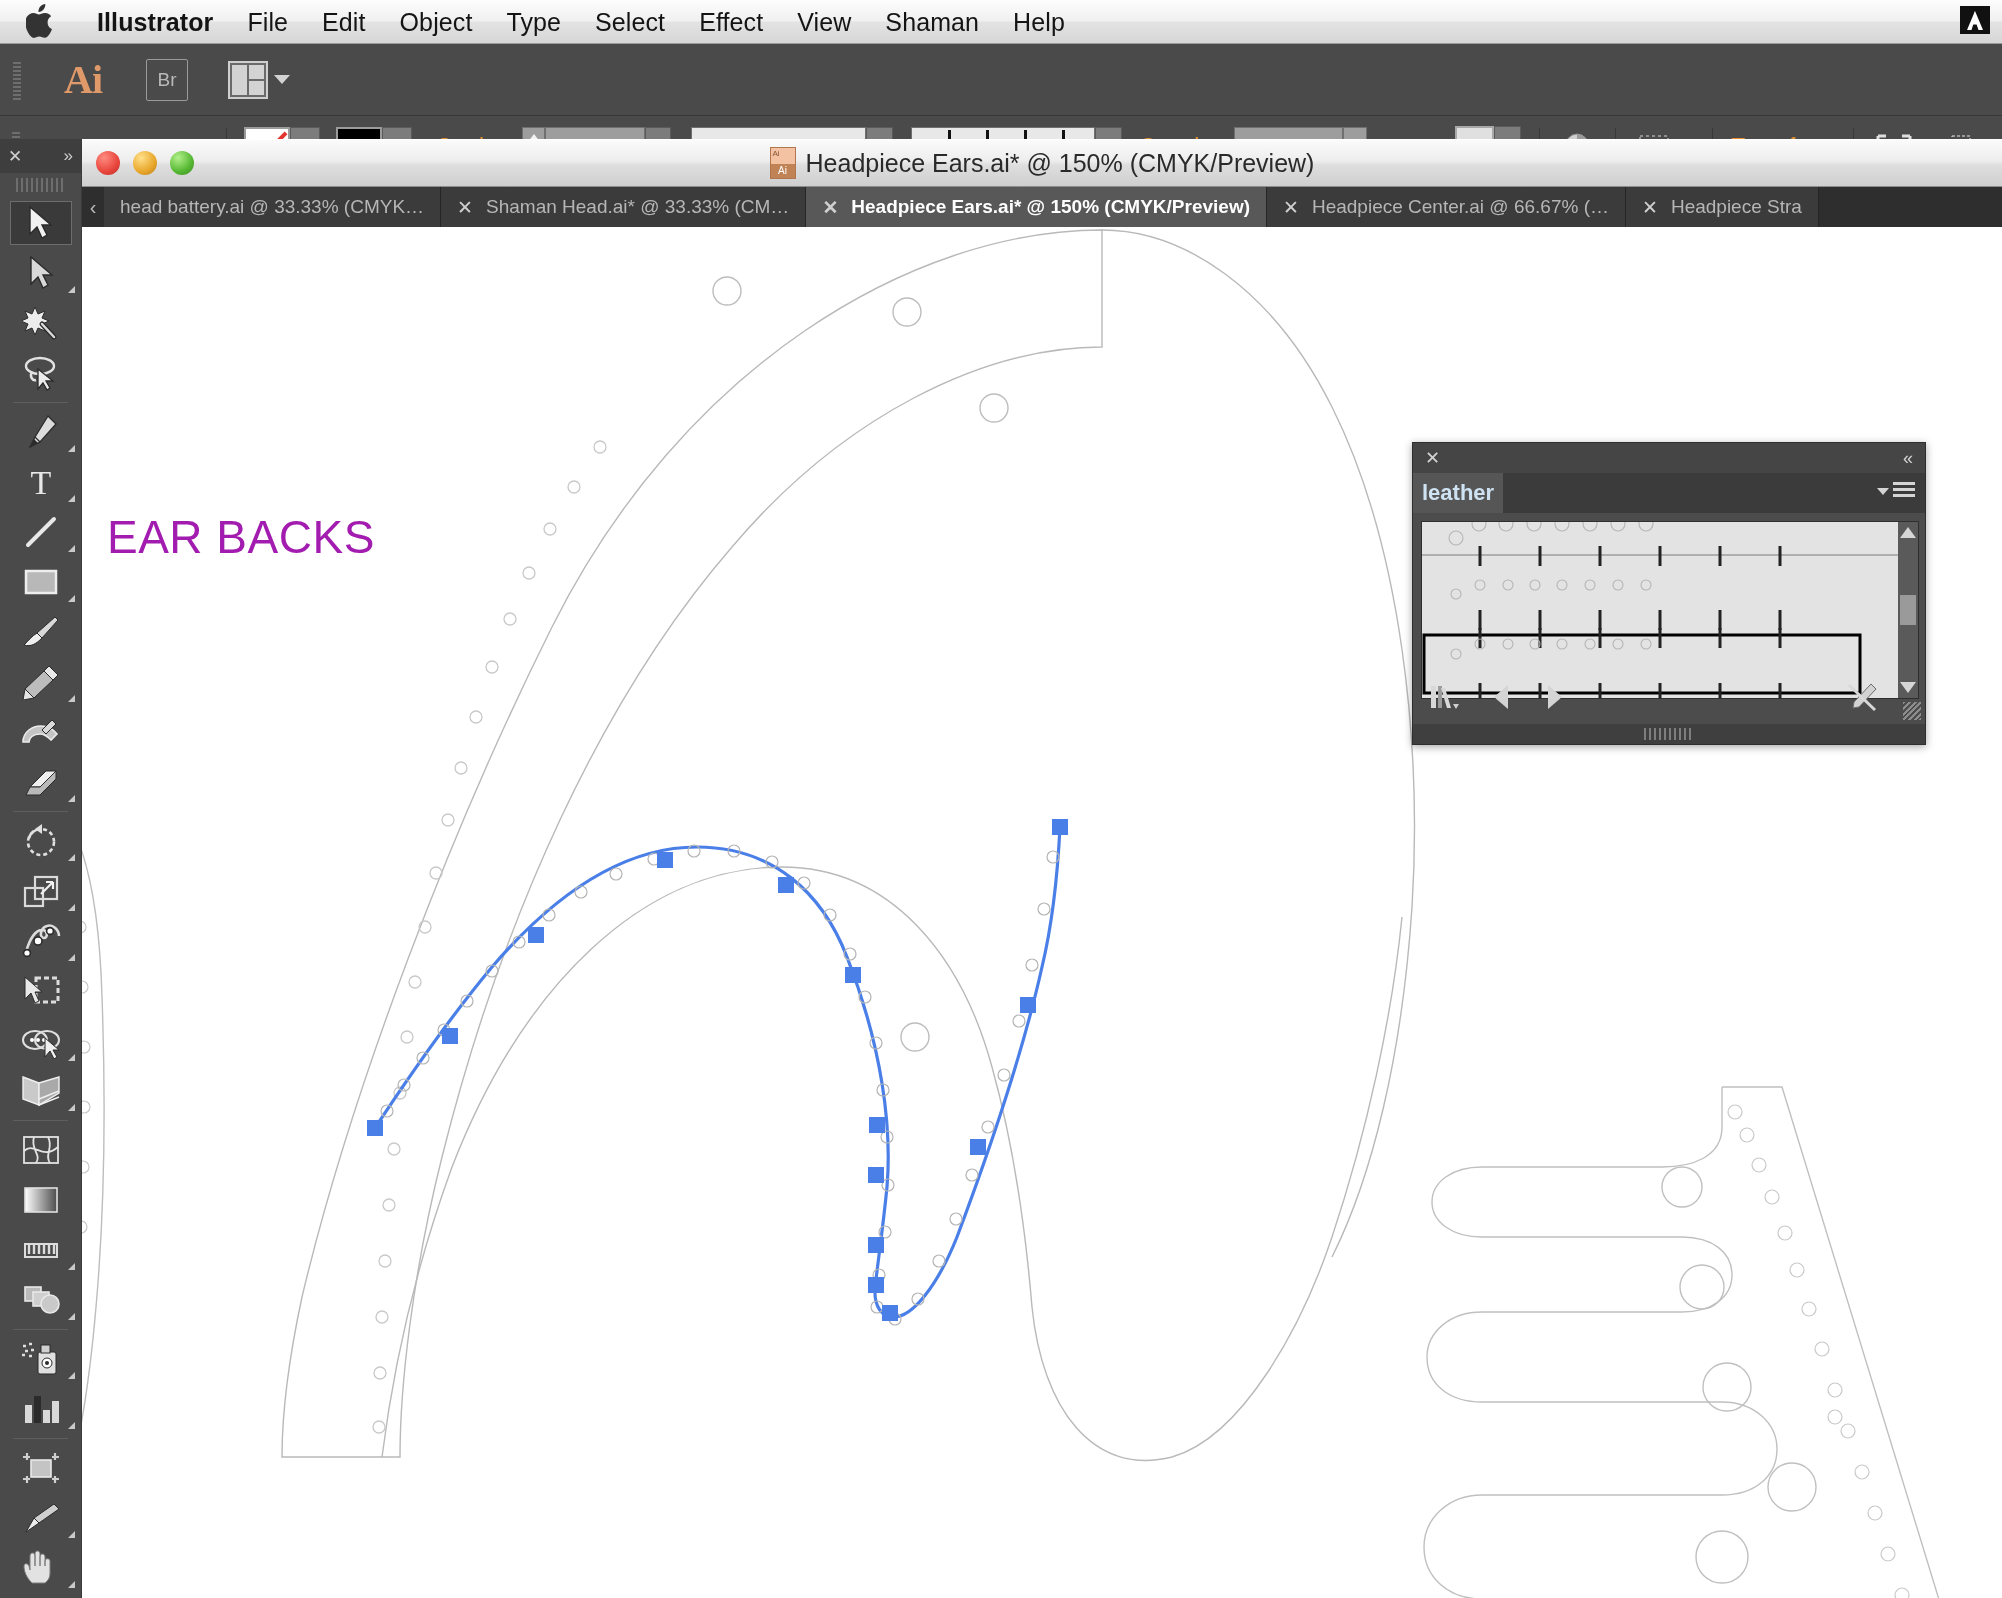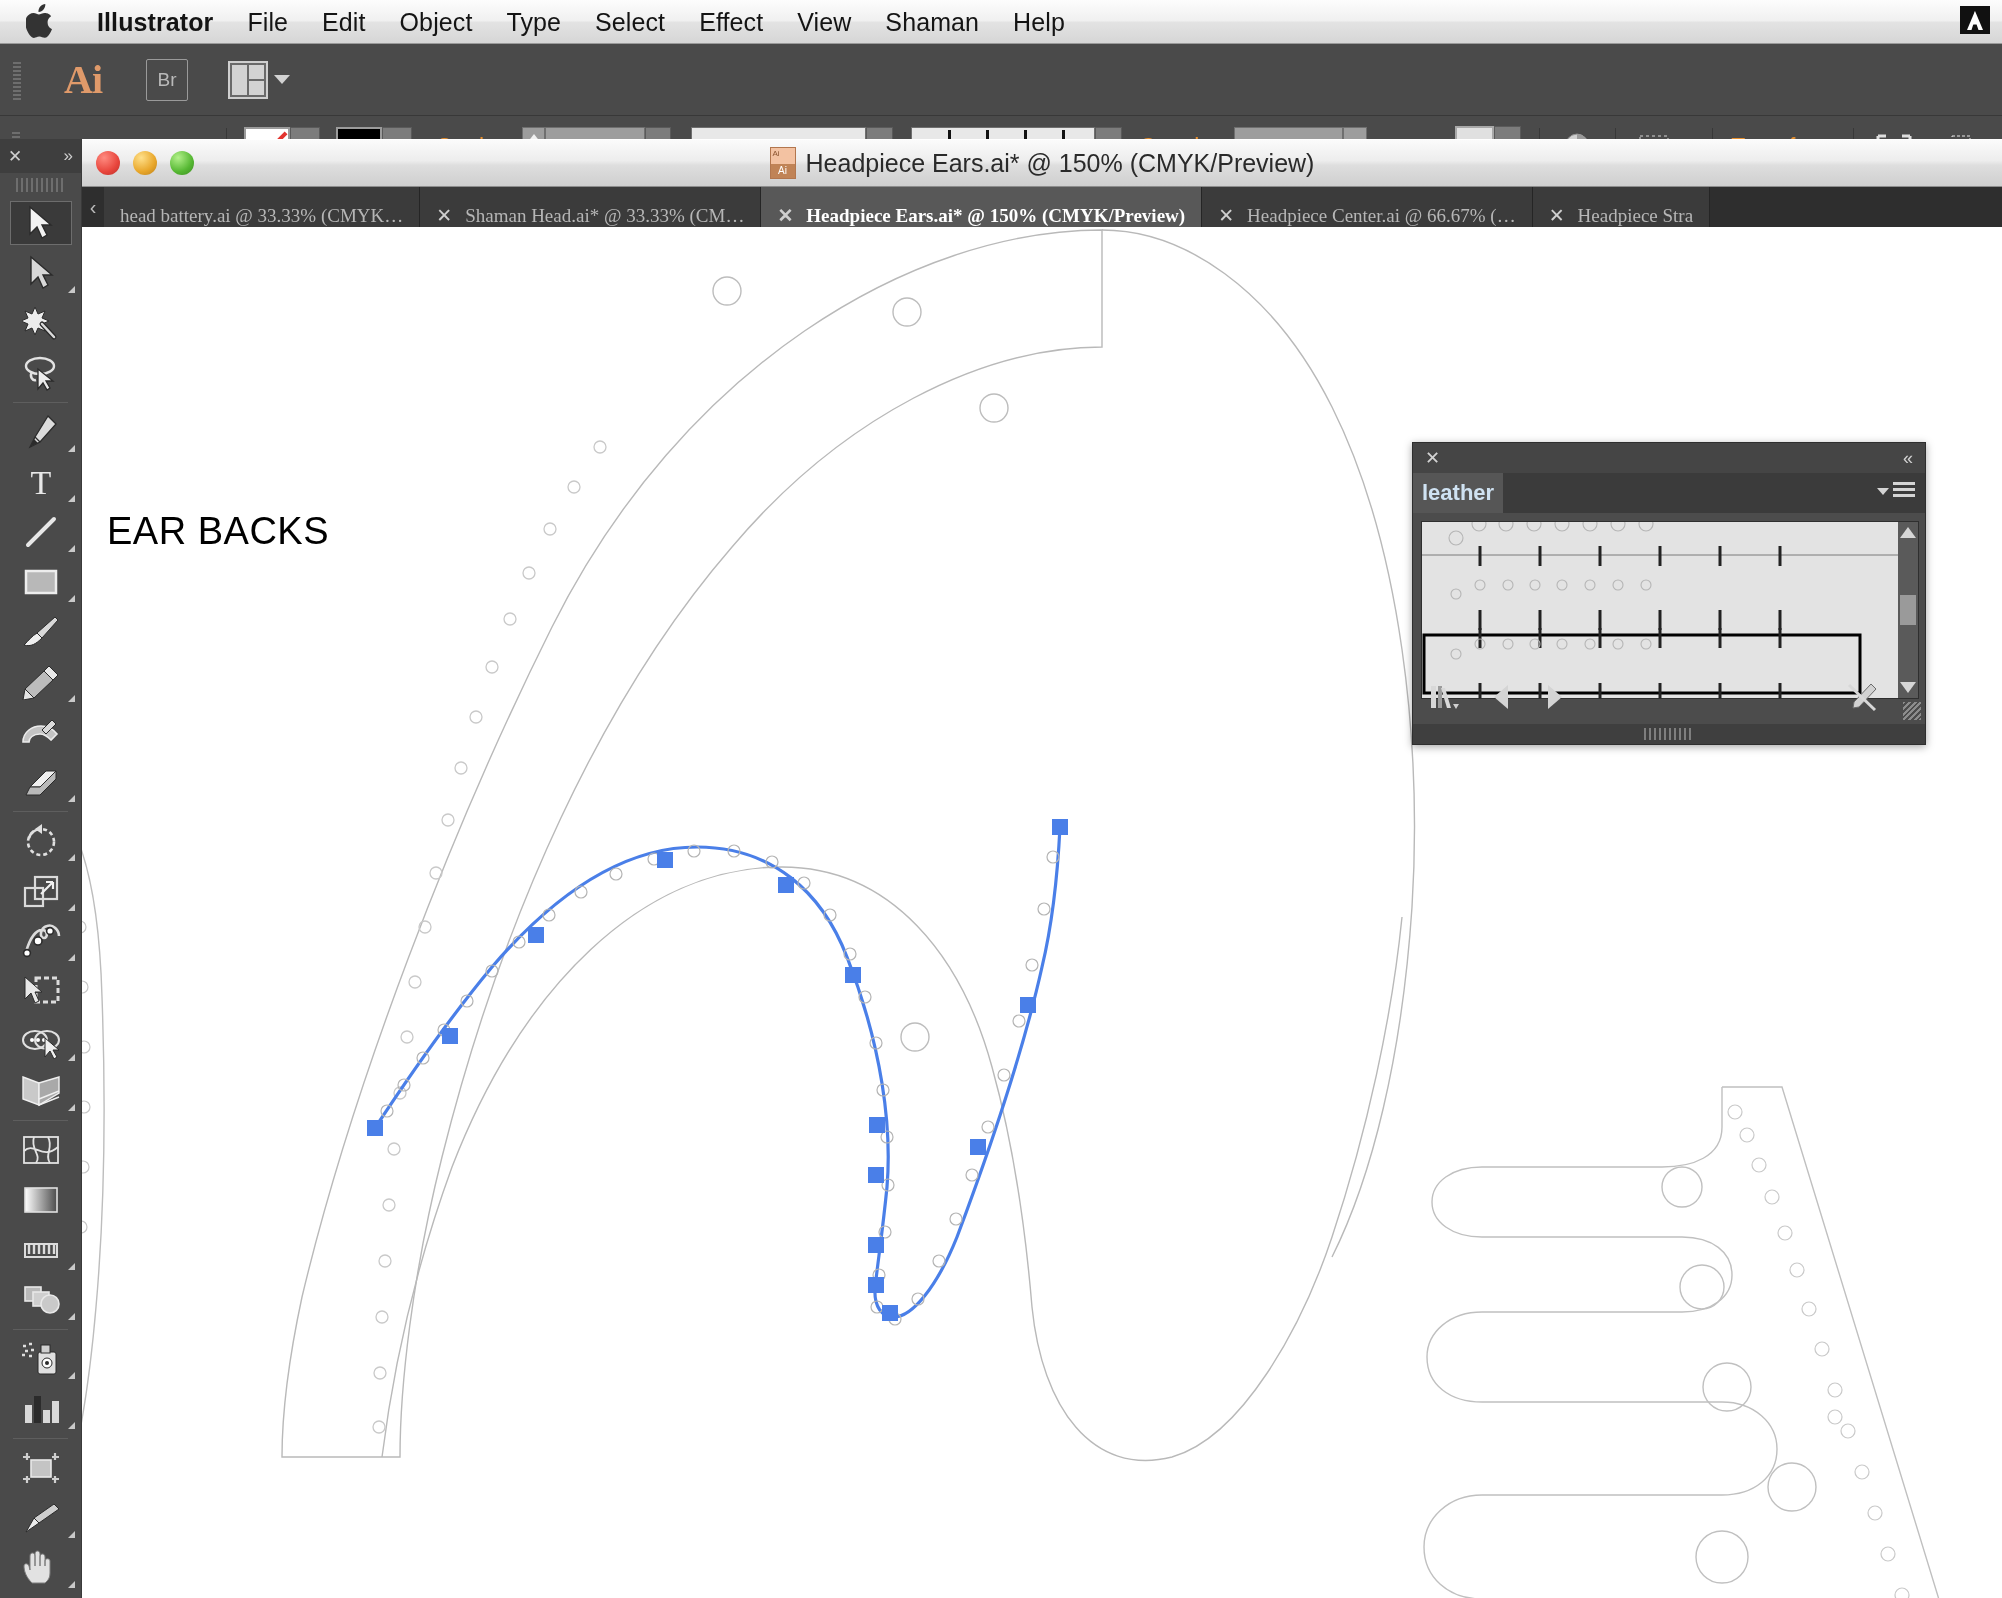--- a/index.html
+++ b/index.html
@@ -122,23 +122,23 @@
   .ai-file-ico .bot { position:absolute; left:0; right:0; bottom:0; height:14px; background:#c08356;
      color:#fff; font-size:10px; text-align:center; line-height:14px; }
 
   
   .tabbar {
     position:absolute; left:82px; top:187px; width:1920px; height:40px;
     background:#2e2e2e; display:flex; align-items:stretch; z-index:21; overflow:hidden;
   }
   .tab-scroll { width:22px; display:flex; align-items:center; justify-content:center; color:#bdbdbd; font-size:20px;}
   .tab {
-    display:flex; align-items:flex-end; gap:13px; padding:0 16px;
+    display:flex; align-items:center; gap:13px; padding:0 16px;
     font-size:19px; color:#b6b6b6; background:#3b3b3b;
-    border-right:1px solid #252525; white-space:nowrap;font-family:Liberation Serif, serif;
+    border-right:1px solid #252525; white-space:nowrap;
   }
   .tab.active { background:#585858; color:#ffffff; font-weight:bold; }
   .tab .x { font-size:19px; color:#cfcfcf; }
 
   
   .toolpanel {
     position:absolute; left:0; top:139px; width:82px; height:1459px;
     background:#4a4a4a; z-index:30; border-right:1px solid #3a3a3a;
   }
   .tp-head { height:34px; background:#3e3e3e; display:flex; align-items:center;
@@ -154,21 +154,21 @@
   .tool .tri-more { position:absolute; right:7px; bottom:5px; width:0;height:0;
     border-left:7px solid transparent; border-bottom:7px solid #c9c9c9; }
   .tool-sep { height:1px; background:#5e5e5e; margin:4px 13px; }
 
   
   .canvas {
     position:absolute; left:82px; top:227px; width:1920px; height:1371px;
     background:#ffffff; overflow:hidden; z-index:10;
   }
   .ear-label {
-    position:absolute; left:25px; top:283px; font-size:38px; color:#000000;
+    position:absolute; left:25px; top:283px; font-size:46px; color:#a21caf;
     font-family:"Liberation Sans", sans-serif; letter-spacing:0.5px;
   }
 
   
   .panel {
     position:absolute; left:1412px; top:442px; width:514px; height:303px;
     background:#4c4c4c; border:1px solid #2e2e2e; z-index:35;
     box-shadow:0 2px 8px rgba(0,0,0,.35);
   }
   .panel-head { height:30px; display:flex; align-items:center; justify-content:space-between;

